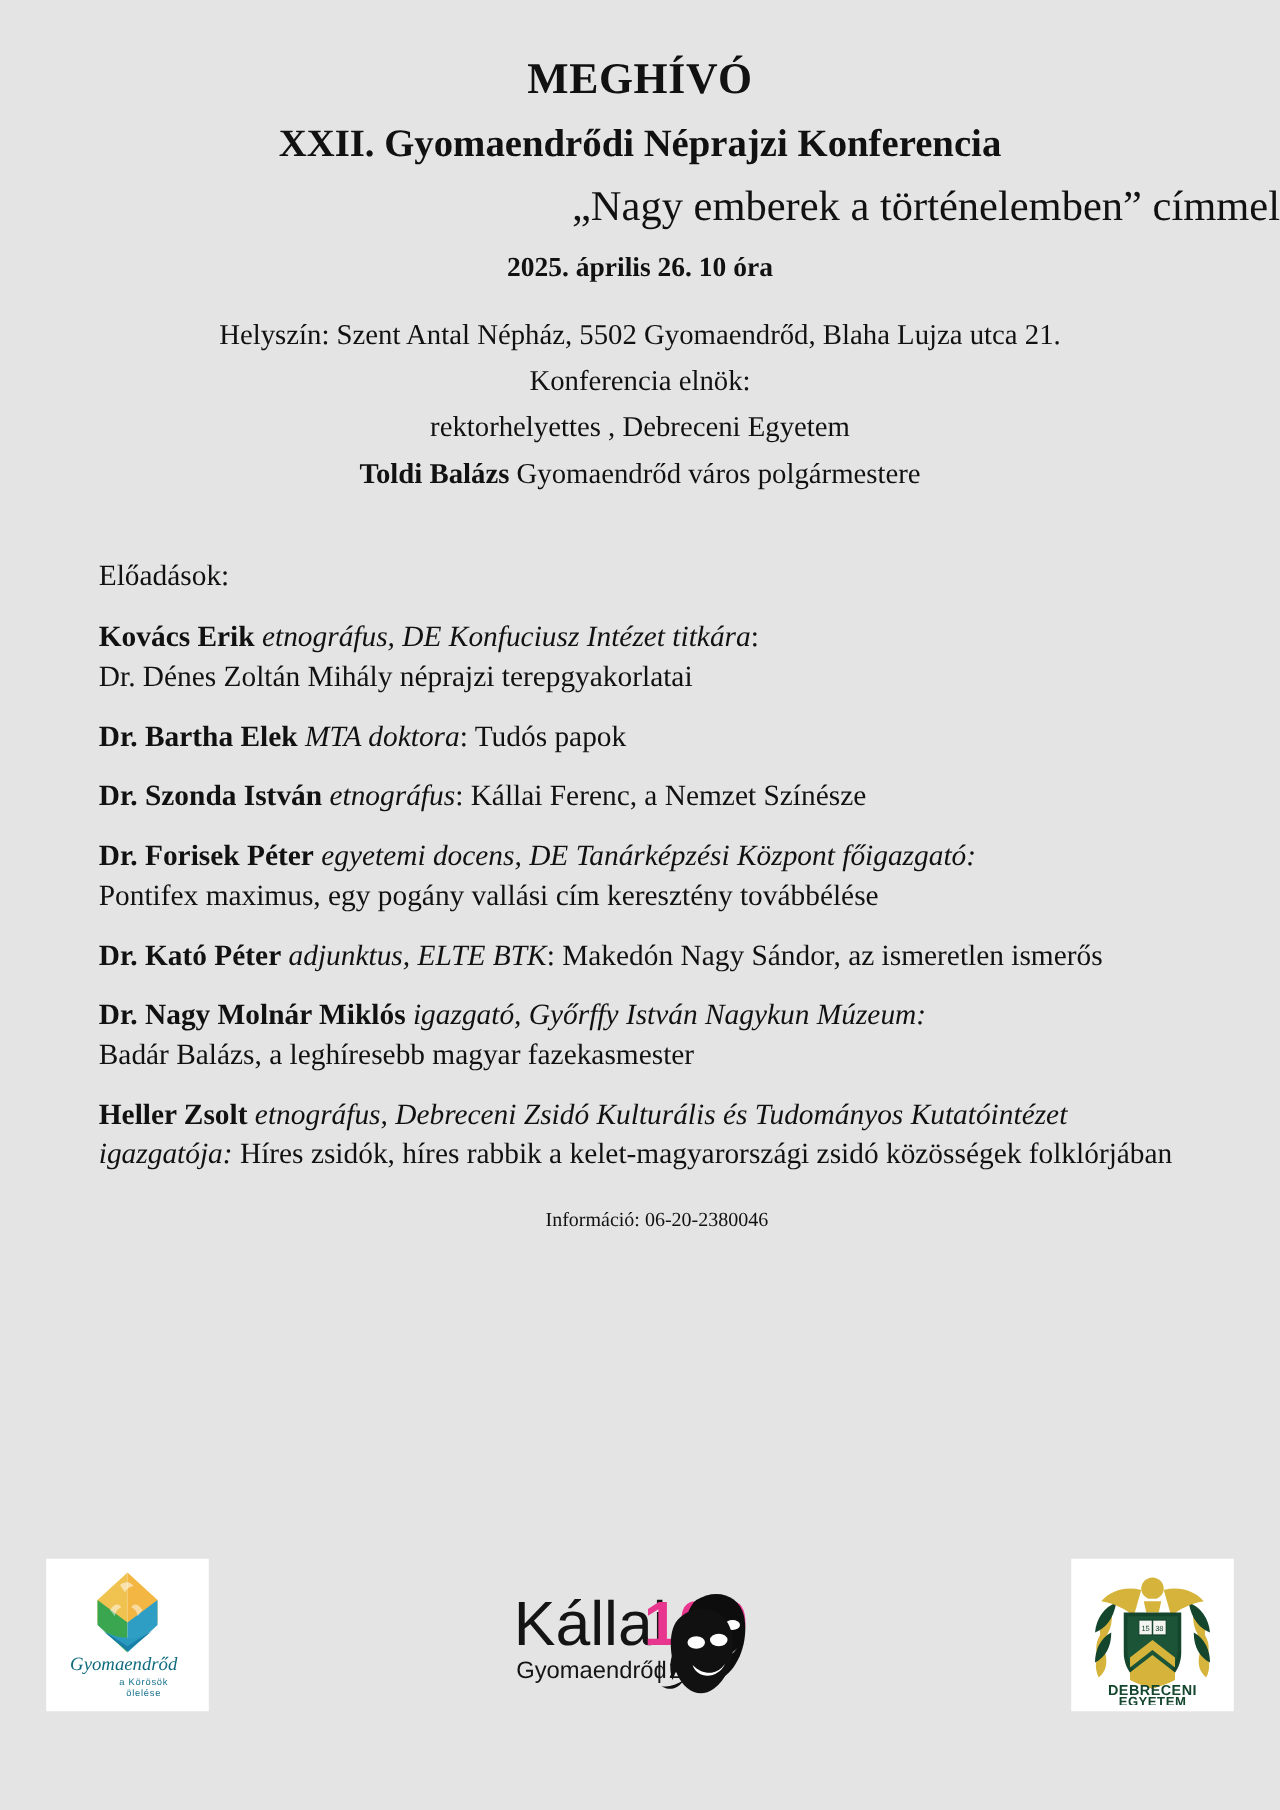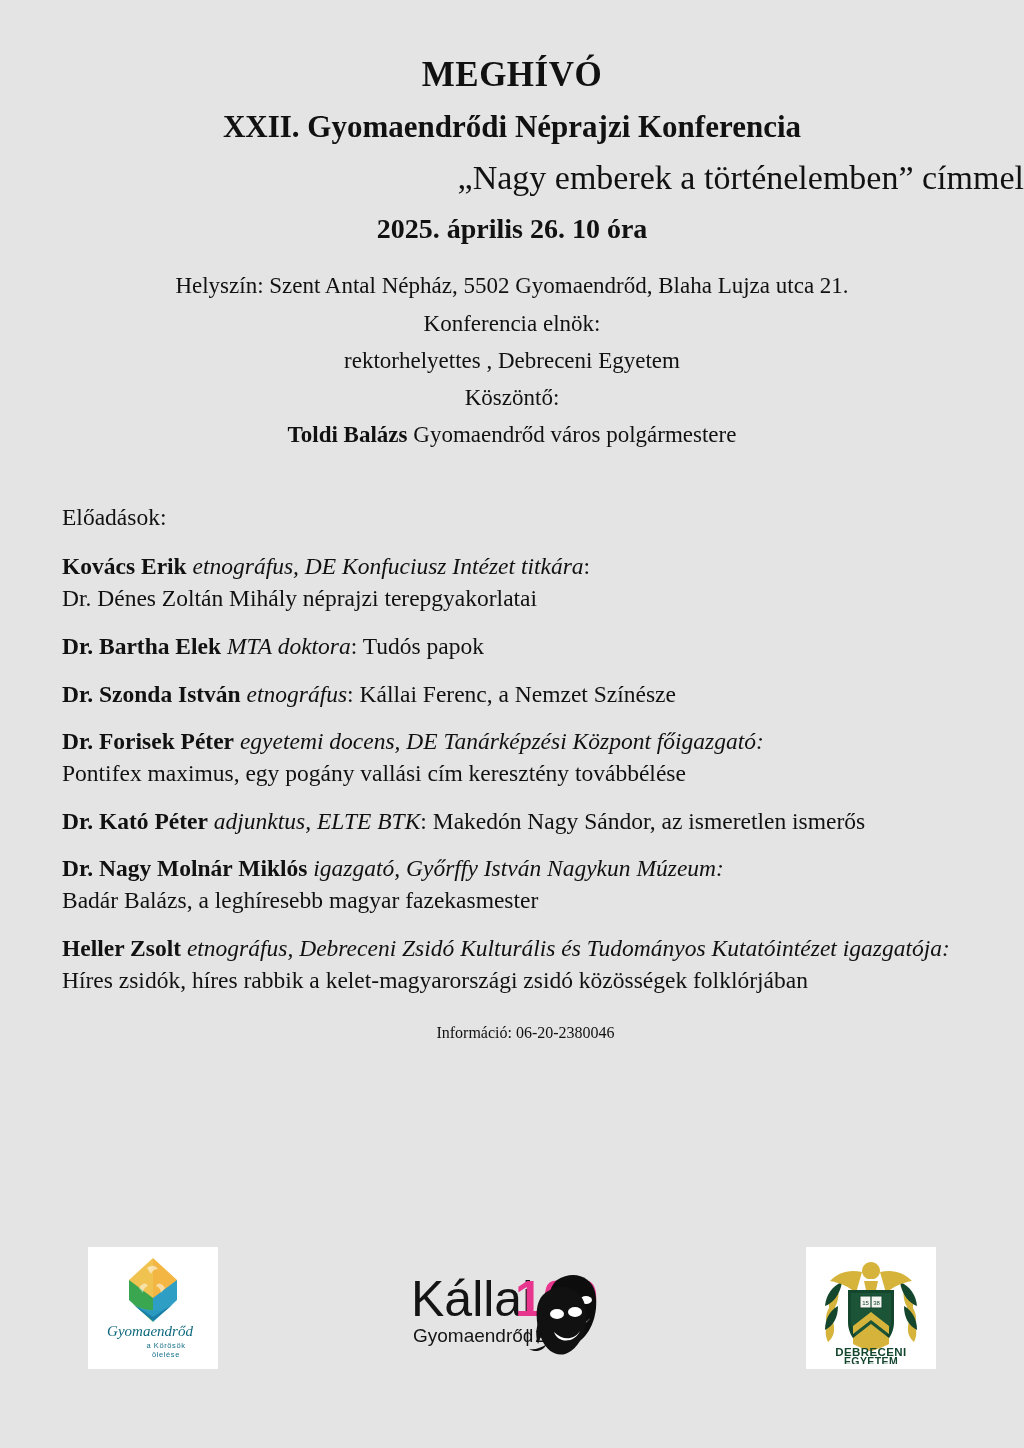--- a/index.html
+++ b/index.html
@@ -20,21 +20,21 @@
   .page {
     width: 1024px;
     height: 1448px;
     position: relative;
     box-sizing: border-box;
   }
 
   
   .header {
     text-align: center;
-    padding-top: 56px;
+    padding-top: 44px;
   }
   .doc-title {
     font-size: 35px;
     font-weight: bold;
     letter-spacing: 0.5px;
     line-height: 1.1;
     margin: 0 0 14px 0;
   }
   .conf-title {
     font-size: 31px;
@@ -43,21 +43,21 @@
     margin: 0 0 14px 0;
   }
   .conf-subtitle {
     font-size: 34px;
     font-weight: normal;
     line-height: 1.15;
     margin: 0 0 16px 0;
     text-align: right;
   }
   .conf-date {
-    font-size: 28px;
+    font-size: 22px;
     font-weight: bold;
     line-height: 1.15;
     margin: 0 0 22px 0;
   }
 
   
   .info {
     text-align: center;
     font-size: 23px;
     line-height: 1.62;
@@ -65,21 +65,21 @@
   .info .line {
     margin: 0;
     white-space: nowrap;
   }
   .info .line.bold-lead b {
     font-weight: bold;
   }
 
   
   .program {
-    margin: 0;
+    margin: 17px;
     padding: 0 55px 0 62px;
     font-size: 23.5px;
     line-height: 1.35;
     text-align: left;
   }
   .program-heading {
     margin: 0 0 18px 0;
     font-size: 23.5px;
   }
   .talk {
@@ -109,21 +109,21 @@
   
   .logos {
     position: absolute;
     left: 0;
     right: 0;
     bottom: 78px;
     height: 125px;
     display: flex;
     align-items: center;
     justify-content: space-between;
-    padding: 0 88px;
+    padding: 0 37px;
     box-sizing: border-box;
   }
   .logo-box {
     background: #ffffff;
     width: 130px;
     height: 122px;
     display: flex;
     align-items: center;
     justify-content: center;
   }
@@ -143,21 +143,20 @@
     <div class="doc-title">MEGHÍVÓ</div>
     <div class="conf-title">XXII. Gyomaendrődi Néprajzi Konferencia</div>
     <div class="conf-subtitle">„Nagy emberek a történelemben” címmel</div>
     <div class="conf-date">2025. április 26. 10 óra</div>
   </div>
 
   <div class="info">
     <div class="line">Helyszín: Szent Antal Népház, 5502 Gyomaendrőd, Blaha Lujza utca 21.</div>
     <div class="line">Konferencia elnök:</div>
     <div class="line">rektorhelyettes , Debreceni Egyetem</div>
-    <div class="line">Köszöntő:</div>
     <div class="line bold-lead"><b>Toldi Balázs</b><span> Gyomaendrőd város polgármestere</span></div>
   </div>
 
   <div class="program" style="margin-top:48px;">
     <div class="program-heading">Előadások:</div>
     <div id="talks">
         <div class="talk"><span class="who">Kovács Erik</span><span class="role"> etnográfus,  DE Konfuciusz Intézet titkára</span><span class="sep">:</span><br><span class="topic">Dr. Dénes Zoltán Mihály néprajzi terepgyakorlatai</span></div>
         <div class="talk"><span class="who">Dr. Bartha Elek</span><span class="role"> MTA doktora</span><span class="sep">: </span><span class="topic">Tudós papok</span></div>
         <div class="talk"><span class="who">Dr. Szonda István</span><span class="role"> etnográfus</span><span class="sep">: </span><span class="topic">Kállai Ferenc, a Nemzet Színésze</span></div>
         <div class="talk"><span class="who">Dr. Forisek Péter</span><span class="role"> egyetemi docens, DE Tanárképzési Központ főigazgató:</span><br><span class="topic">Pontifex maximus, egy pogány vallási cím keresztény továbbélése</span></div>

